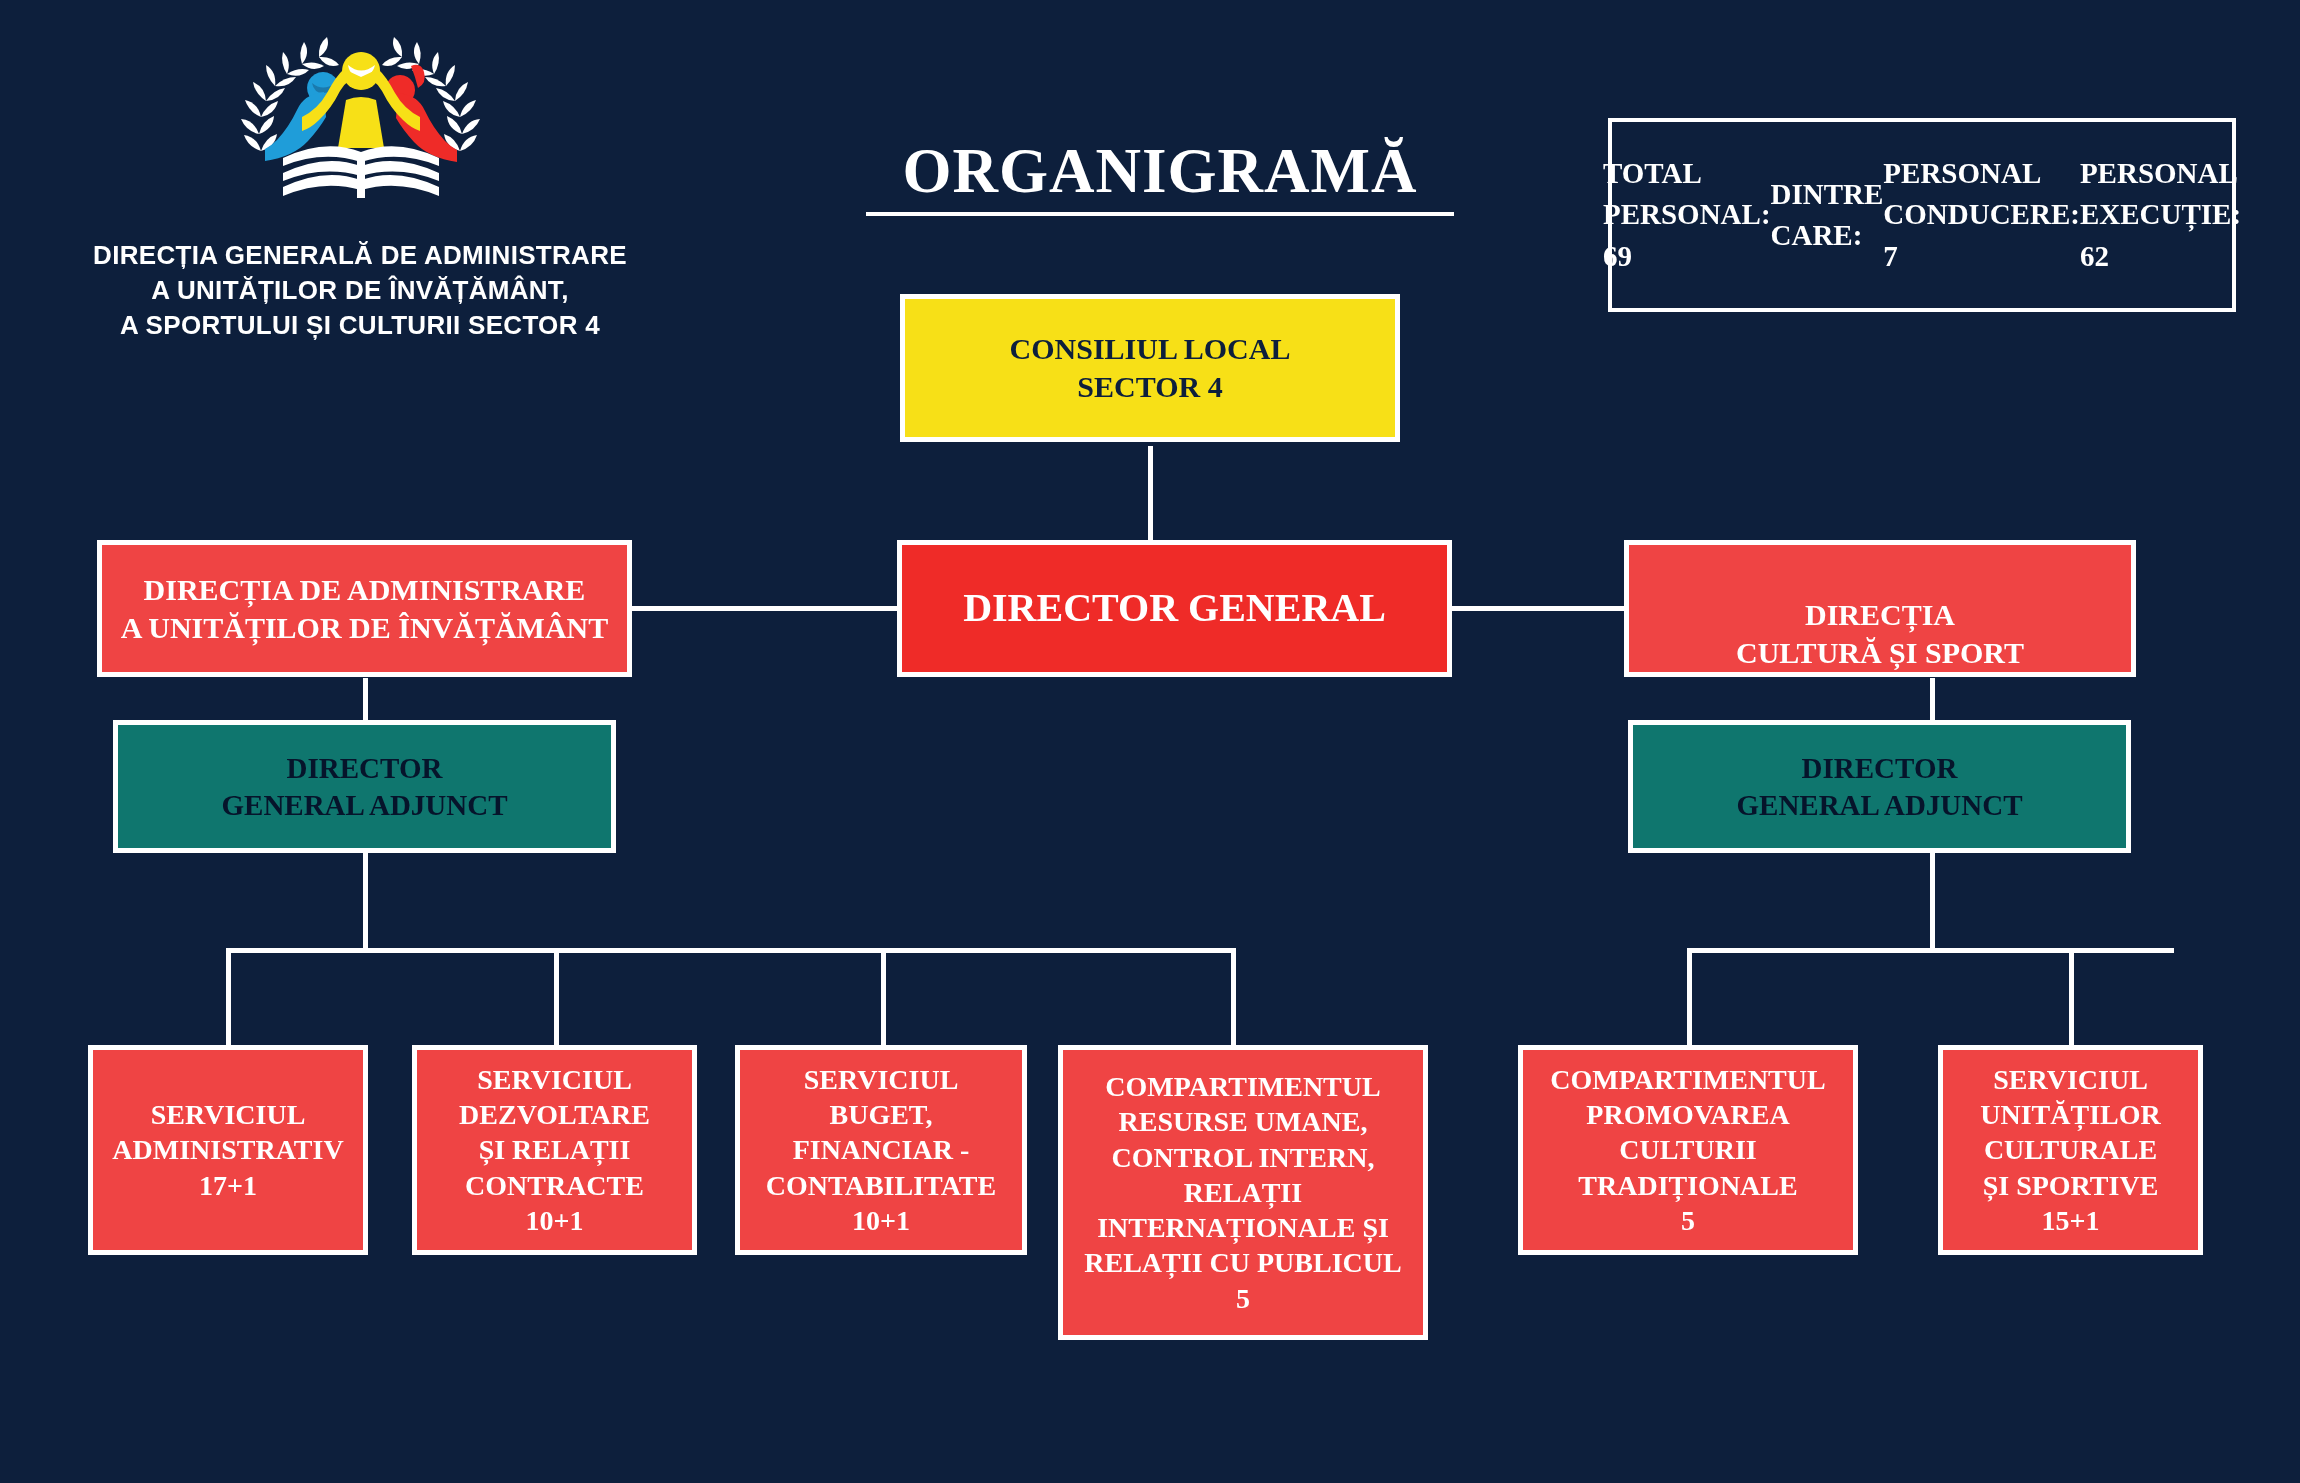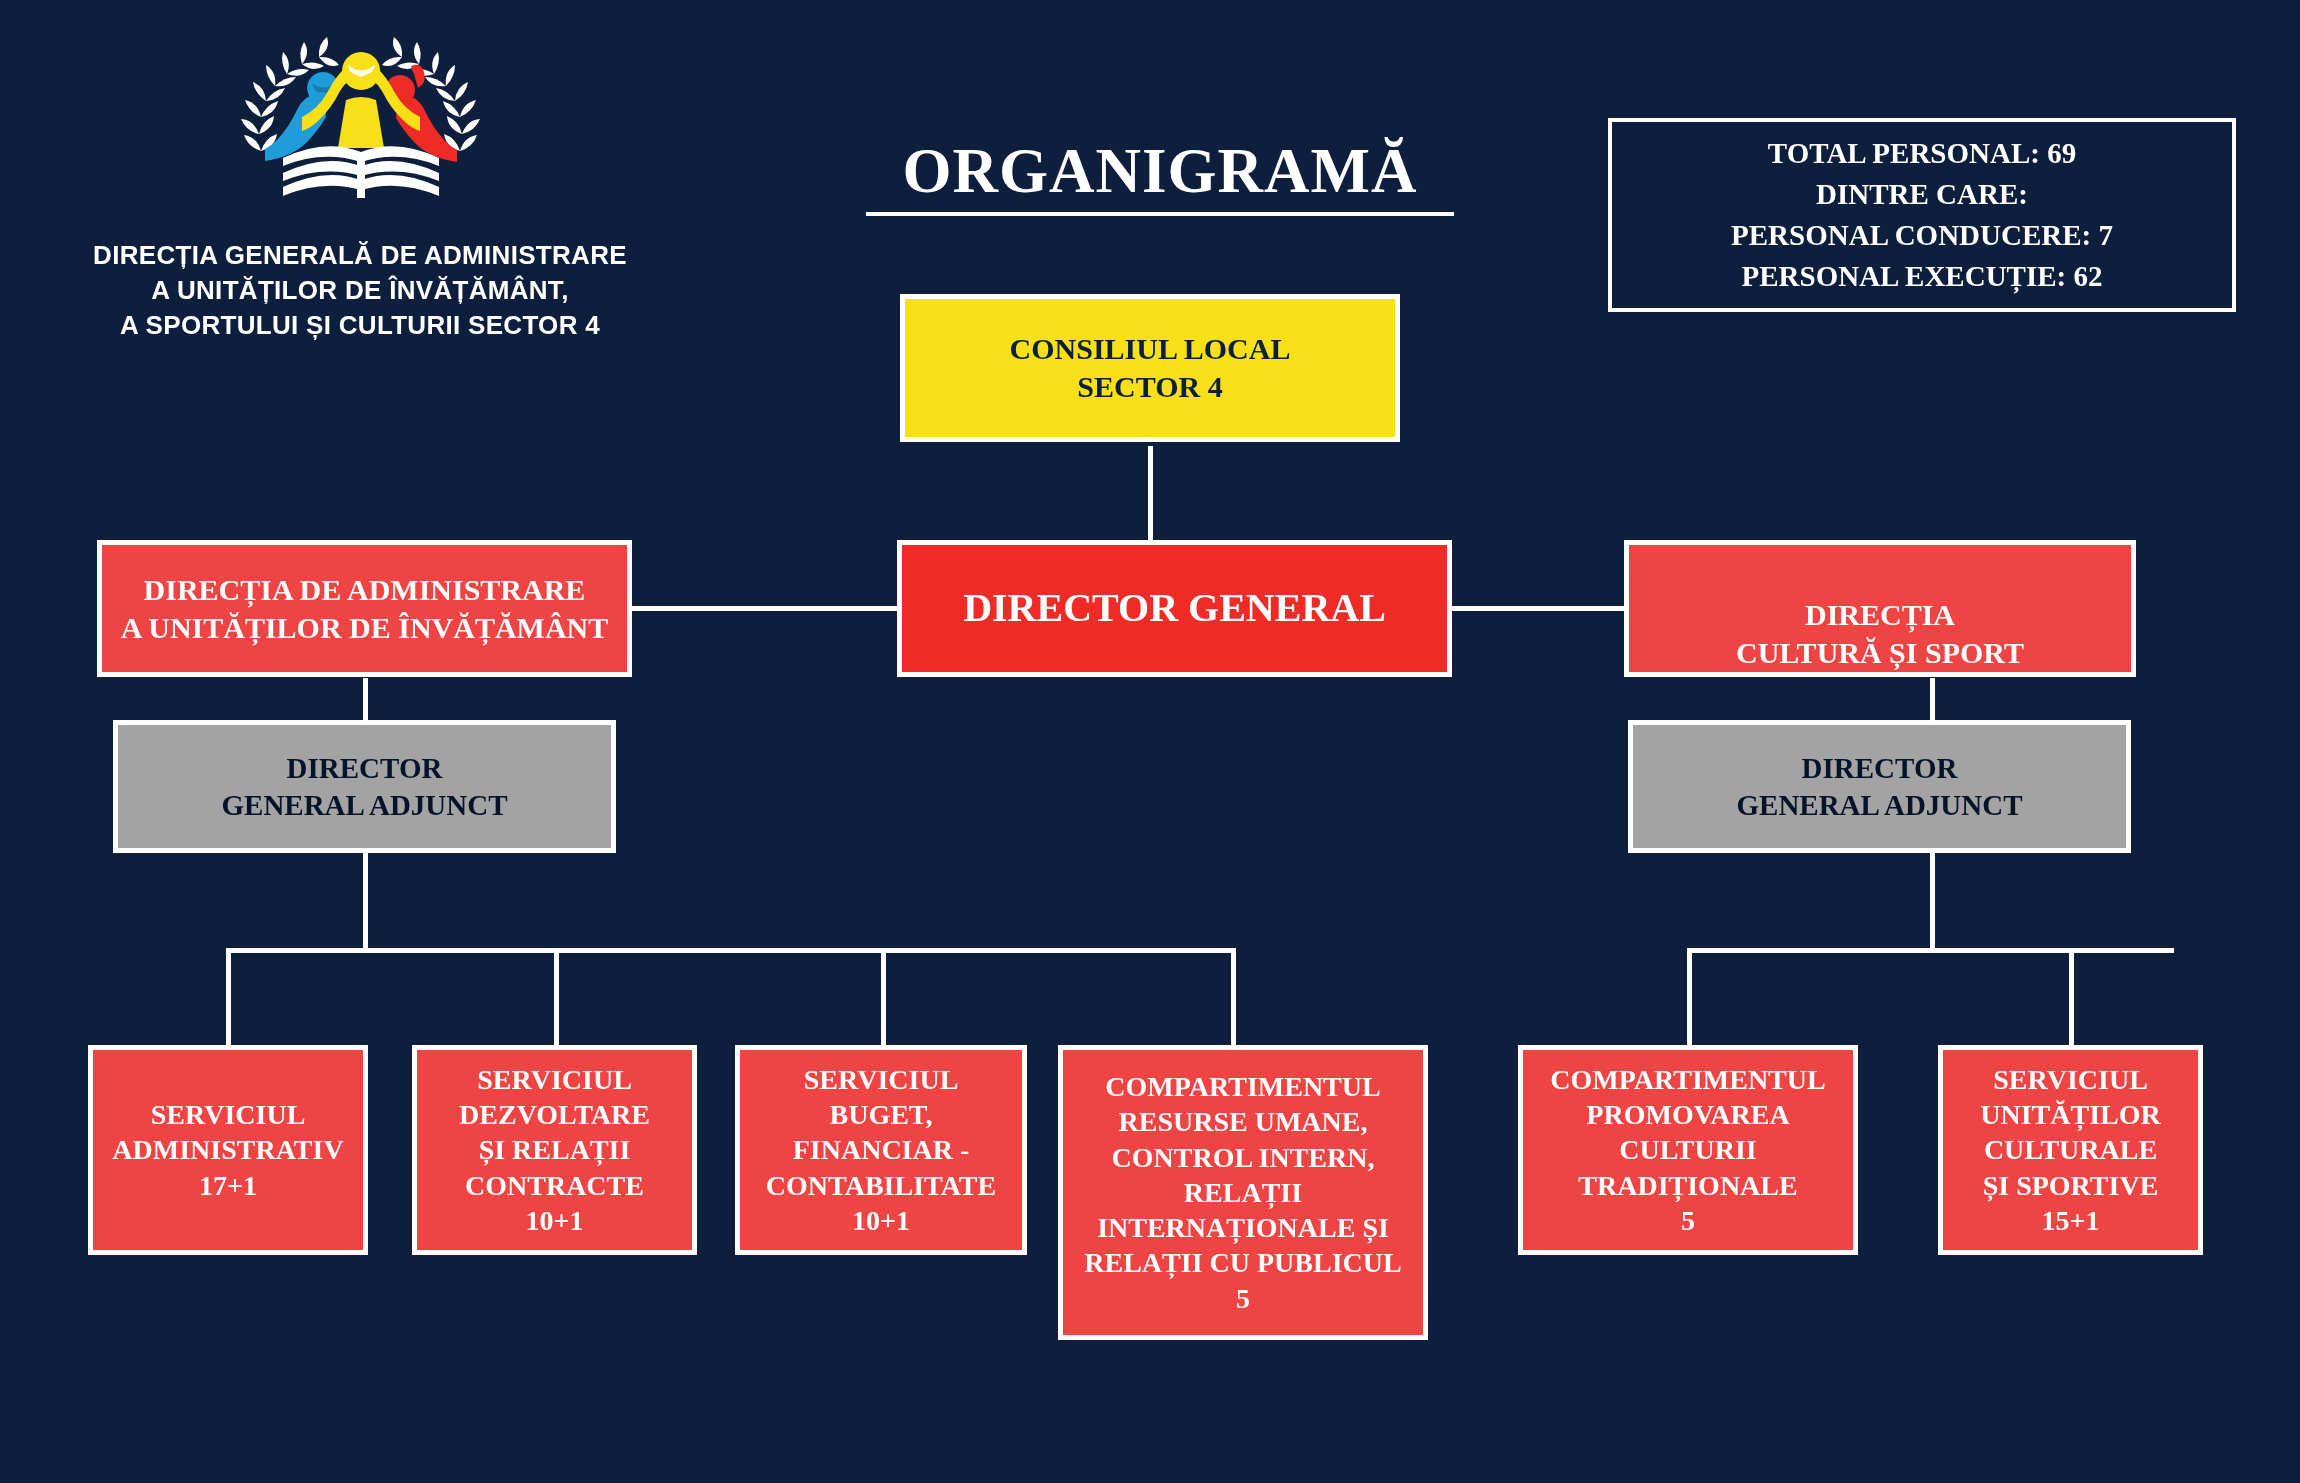--- a/index.html
+++ b/index.html
@@ -66,21 +66,21 @@
   
   .stats-box {
     position: absolute;
     left: 1608px;
     top: 118px;
     width: 628px;
     height: 194px;
     border: 4px solid #ffffff;
     box-sizing: border-box;
     display: flex;
-    flex-direction: column;
+    flex-direction: row;
     align-items: center;
     justify-content: center;
     color: #ffffff;
     font-weight: bold;
     font-size: 29px;
     line-height: 1.42;
   }
 
   
   .node {
@@ -92,21 +92,21 @@
     justify-content: center;
     text-align: center;
     font-weight: bold;
     line-height: 1.26;
   }
   .node .inner { width: 100%; padding: 0 8px; box-sizing: border-box; }
 
   .node.dark   { background: #ef4444; color: #ffffff; }
   .node.yellow { background: #f7e017; color: #0d1f3c; }
   .node.red    { background: #ef2b28; color: #ffffff; }
-  .node.blue   { background: #a3a3a3; color: #06142b; align-items: center; }
+  .node.blue   { background: #0f766e; color: #06142b; align-items: center; }
 
   
   .ln {
     position: absolute;
     background: #ffffff;
   }
 </style>
 </head>
 <body>
 

